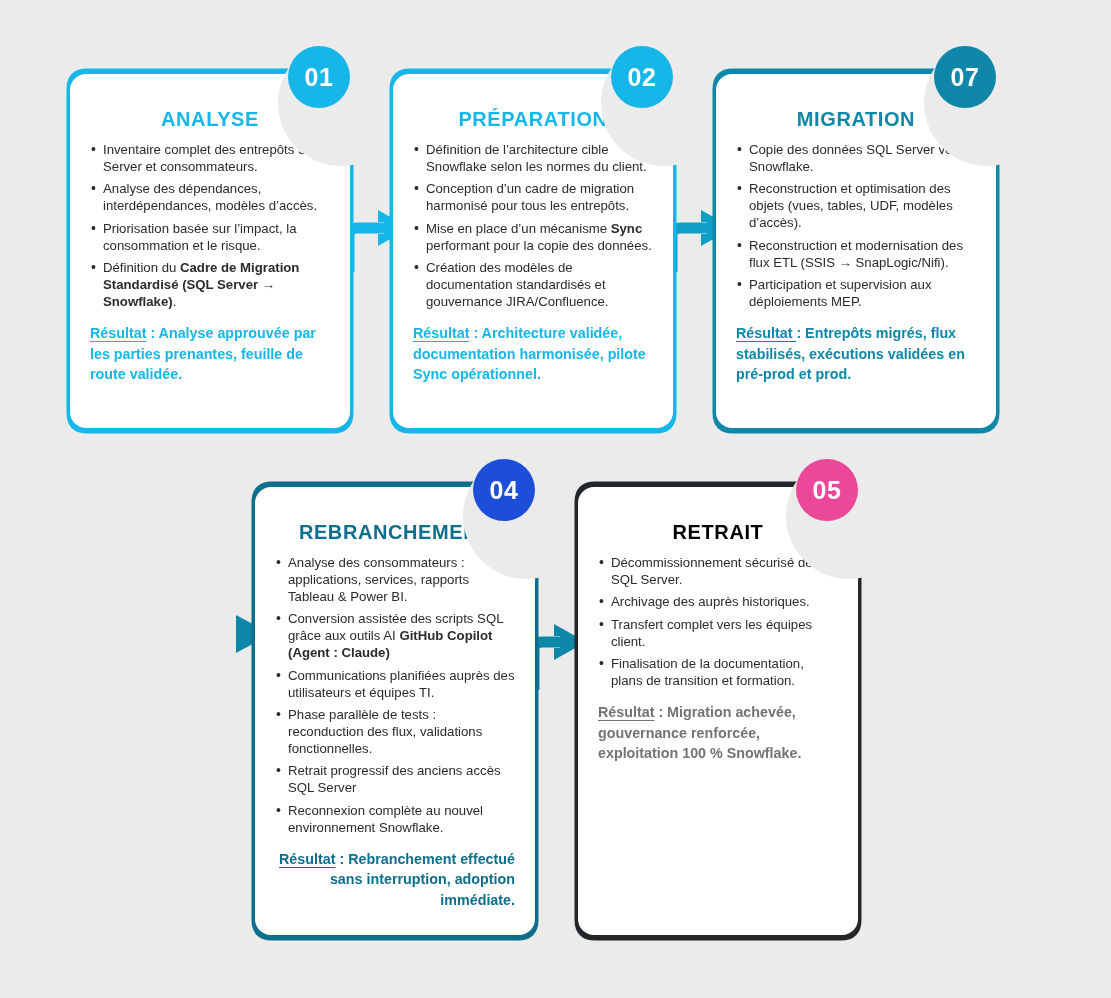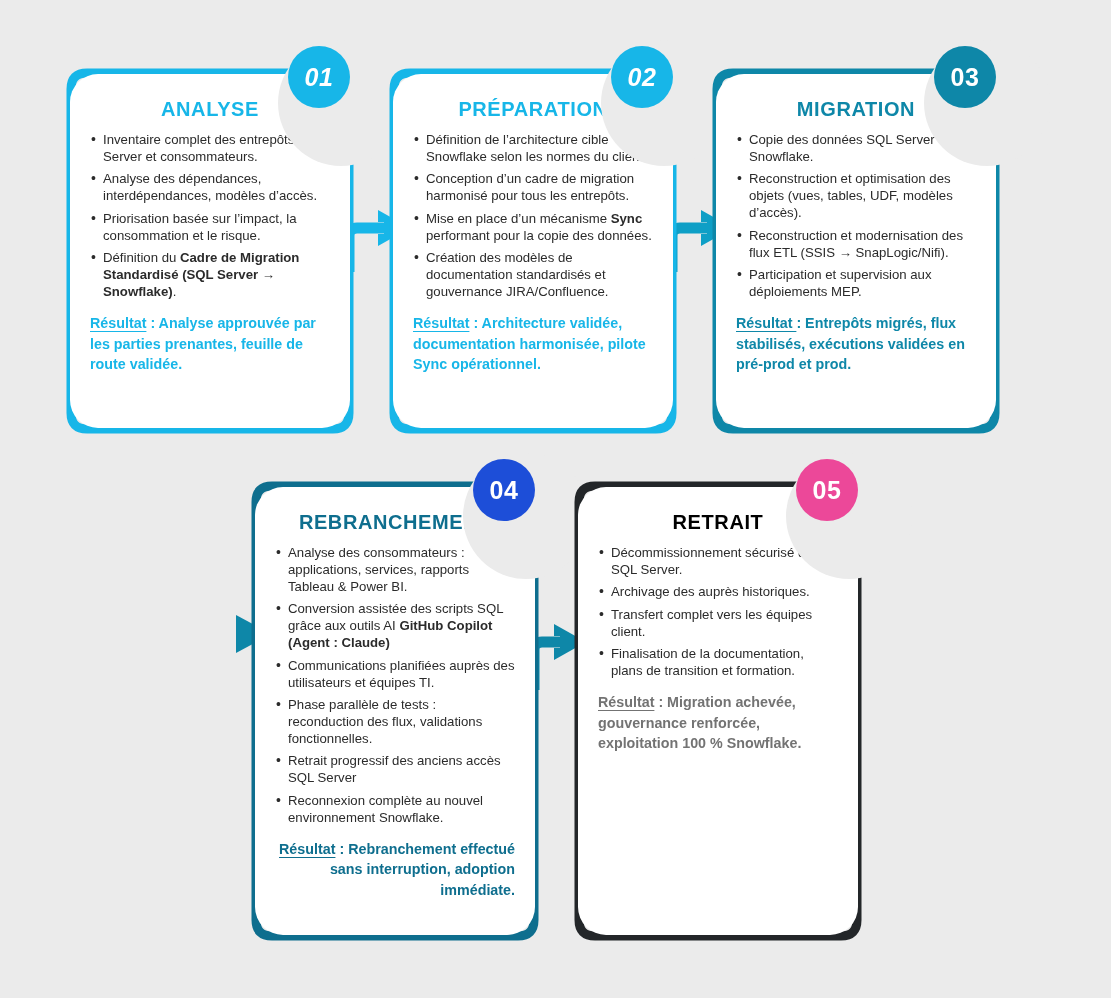--- a/index.html
+++ b/index.html
@@ -39,23 +39,23 @@
     left: 0; top: 0;
     width: 100%; height: 100%;
     z-index: 1;
   }
 
   .card-inner {
     position: absolute;
     left: 10px; right: 10px;
     top: 12px; bottom: 12px;
     background: #ffffff;
-    border-radius: 28px;
+    border-radius: 16px;
     z-index: 2;
-    padding: 24px 20px 14px 20px;
+    padding: 34px 20px 14px 20px;
     overflow: hidden;
   }
 
   
   .badge-halo {
     position: absolute;
     border-radius: 50%;
     background: #ebebeb;
     z-index: 4;
   }
@@ -115,21 +115,21 @@
     text-decoration: underline;
     text-underline-offset: 2.5px;
   }
 
   
   .c-cyan  .card-title, .c-cyan  .result { color: #17b6e8; }
   .c-teal  .card-title, .c-teal  .result { color: #0e87a8; }
   .c-dark  .card-title { color: #000000; }
   .c-dark  .result { color: #737373; }
 
-  .c-cyan .badge { background: #17b6e8; font-style: italic; }
+  .c-cyan .badge { background: #17b6e8; }
   .c-teal .badge { background: #0e87a8; }
   .c-dark .badge { background: #ec4899; }
 </style>
 </head>
 <body>
 
 <div id="stage">
 
   <svg id="connectors" viewBox="0 0 1111 998">
     <defs>
@@ -204,21 +204,21 @@
       </div>
     </div>
   </div>
 
   <div class="card c-teal" style="left:706px; top:62px; width:300px; height:378px;">
     <svg class="card-frame" viewBox="0 0 300 378" preserveAspectRatio="none">
       <path d="M 238 11 L 27 11 Q 11 11 11 27 L 11 351 Q 11 367 27 367 L 273 367 Q 289 367 289 351 L 289 96" fill="none" stroke="#0e87a8" stroke-width="9" stroke-linecap="round" stroke-linejoin="round"></path>
     </svg>
     <div class="badge-halo" style="left:218px; top:-22px; width:126px; height:126px;"></div>
     <div class="badge" style="left:228px; top:-16px; width:62px; height:62px; font-size:25px;">
-      <span>03</span>
+      <span>07</span>
     </div>
     <div class="card-inner">
       <div class="card-title">MIGRATION</div>
       <ul class="bullets">
           <li><span>Copie des données SQL Server vers Snowflake.</span></li>
           <li><span>Reconstruction et optimisation des objets (vues, tables, UDF, modèles d’accès).</span></li>
           <li><span>Reconstruction et modernisation des flux ETL (SSIS → SnapLogic/Nifi).</span></li>
           <li><span>Participation et supervision aux déploiements MEP.</span></li>
         </ul>
       <div class="result">

